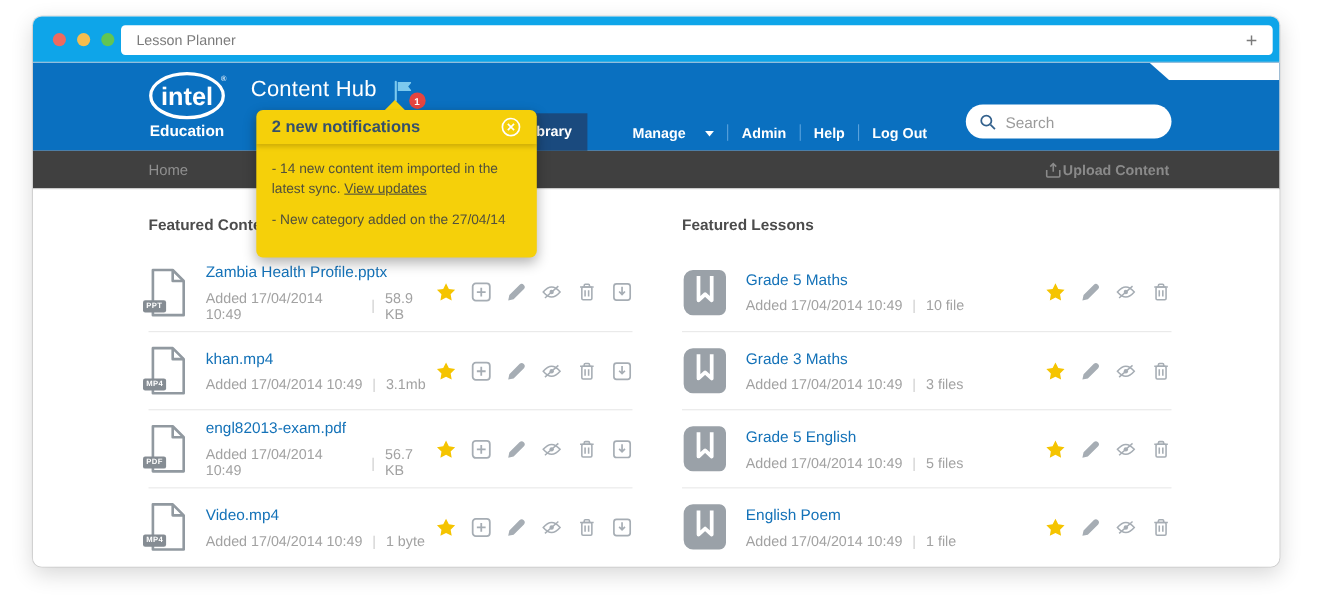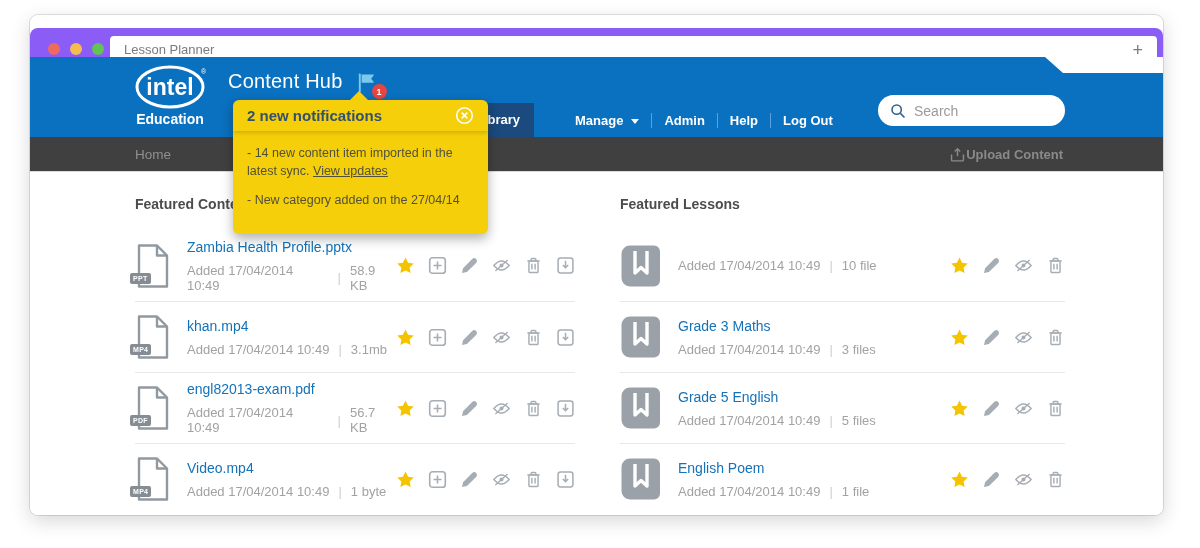--- a/index.html
+++ b/index.html
@@ -3,21 +3,21 @@
 <meta charset="utf-8">
 <style>
   * { margin:0; padding:0; box-sizing:border-box; }
   html,body { background:#ffffff; font-family:"Liberation Sans", sans-serif; }
   .stage { position:relative; width:1200px; height:548px; background:#fff; overflow:hidden; }
 
   
   .window { position:absolute; left:30px; top:15px; width:1133px; height:500px;
             border-radius:8px; box-shadow:0 6px 20px rgba(0,0,0,.16), 0 0 0 1px #e2e2e2;
             background:#fff; }
-  .chrome { position:absolute; left:0; top:13px; width:100%; height:42px; background:#8b5cf6;
+  .chrome { position:absolute; left:0; top:0; width:100%; height:42px; background:#0ea5e9;
             border-radius:8px 8px 0 0; border-bottom:1px solid #d8d8d8;text-align:right; }
   .lights { position:absolute; left:18px; top:15px; display:flex; gap:10px; }
   .light { width:12px; height:12px; border-radius:50%; }
   .l-close{ background:#ee6a5f; } .l-min{ background:#f5bd4f; } .l-max{ background:#61c554; }
   .tabfield { position:absolute; left:80px; right:6px; top:8px; height:27px; background:#fff;
               border-radius:4px; display:flex; align-items:center; padding:0 14px;
               font-size:13px; color:#7b7b7b; }
   .newtab { margin-left:auto; font-size:18px; color:#7b7b7b; line-height:1; }
 
   
@@ -30,21 +30,21 @@
   .titlewrap { position:absolute; left:198px; top:13px; display:flex; align-items:flex-start; gap:12px; }
   .apptitle { color:#fff; font-size:20px; font-weight:500; letter-spacing:.2px; }
   .flagwrap { position:relative; width:24px; height:24px; margin-top:1px; }
   .flagbadge { position:absolute; right:-8px; bottom:-4px; width:15px; height:15px; border-radius:50%;
                background:#e64540; color:#fff; font-size:9px; font-weight:bold;
                display:flex; align-items:center; justify-content:center; }
   .tab-library { position:absolute; left:400px; bottom:0; width:104px; height:34px; background:#1a4a7e;
                  color:#fff; font-size:13px; font-weight:bold; line-height:34px;
                  text-align:right; padding-right:14px; }
   .navlinks { position:absolute; left:533px; bottom:0; height:34px; display:flex; align-items:center; }
-  .navitem { color:#fff; font-size:13px; font-weight:bold; display:flex; align-items:center; gap:8px;
+  .navitem { color:#fff; font-size:13px; font-weight:bold; display:flex; align-items:center; gap:18px;
              padding:0 12px; cursor:default; white-space:nowrap; }
   .navitem + .navitem { border-left:1px solid #5aa2dc; }
   .chev { width:0; height:0; border-left:4px solid transparent; border-right:4px solid transparent;
           border-top:5px solid #fff; display:inline-block; margin-top:2px; }
   .search { position:absolute; right:98px; top:38px; width:187px; height:31px; background:#fff;
             border-radius:16px; display:flex; align-items:center; padding:0 12px; gap:8px; }
   .search input { border:none; outline:none; width:120px; font-size:14px; color:#555;
                   font-family:"Liberation Sans", sans-serif; background:transparent; }
   .search input::placeholder { color:#9b9b9b; }
 
@@ -419,20 +419,21 @@
         <div>
 
             <div class="row">
               <span class="bookicon">
                 <svg width="42" height="44" viewBox="0 0 42 44">
                   <path d="M10 1.5h24a6 6 0 016 6v29a6 6 0 01-6 6H10a8.5 8.5 0 01-8.5-8.5v-24A8.5 8.5 0 0110 1.5z" fill="#9aa1a8"></path>
                   <path d="M15 7v22l6-5.5 6 5.5V7" fill="none" stroke="#ffffff" stroke-width="3.4" stroke-linejoin="round"></path>
                 </svg>
               </span>
               <span class="rowtext">
+                <div class="rowtitle">Grade 5 Maths</div>
                 <div class="rowmeta">
                   <span>Added 17/04/2014 10:49</span>
                   <span class="metadiv">|</span>
                   <span>10 file</span>
                 </div>
               </span>
               <span class="actions">
                 <span class="act">
                   <svg viewBox="0 0 20 20">
                     <path d="M10 1.6l2.7 5.4 6 .9-4.3 4.2 1 5.9L10 15.2 4.6 18l1-5.9L1.3 7.9l6-.9z" fill="#f5c400"></path>

